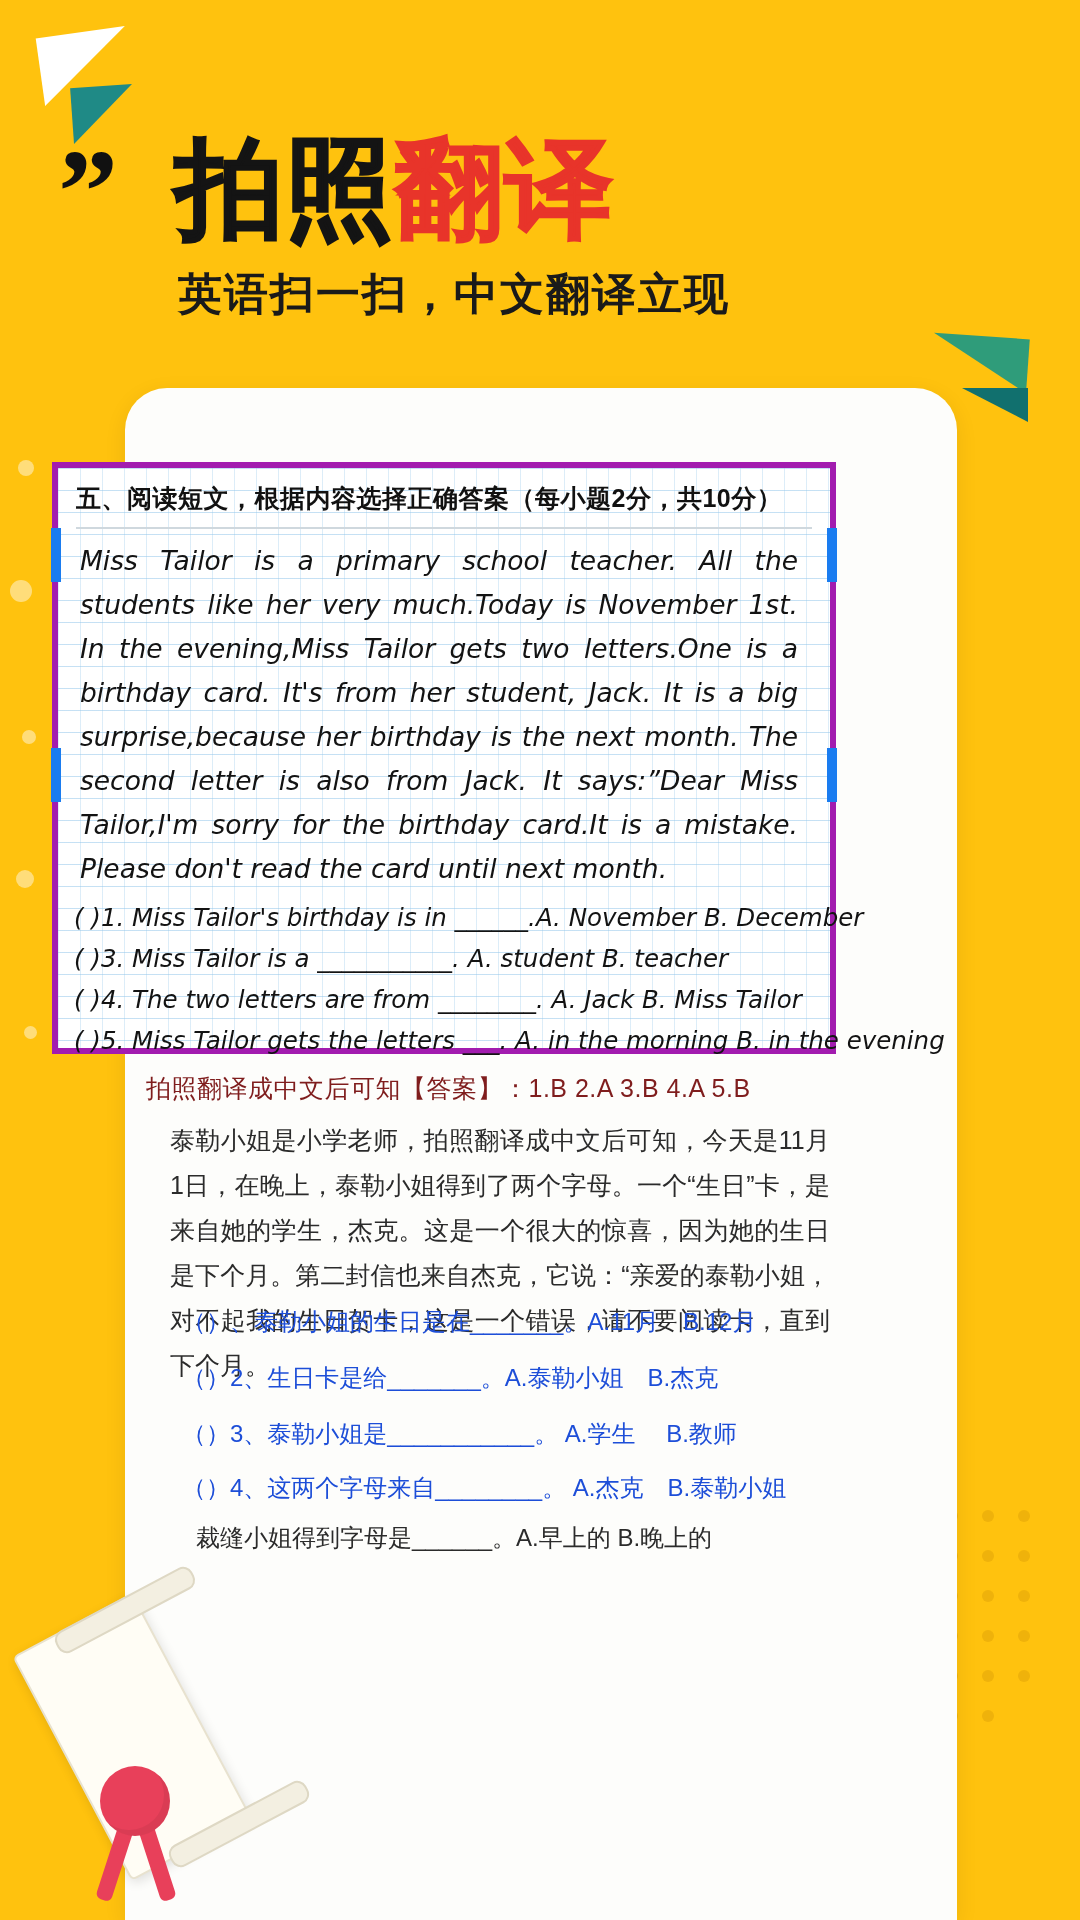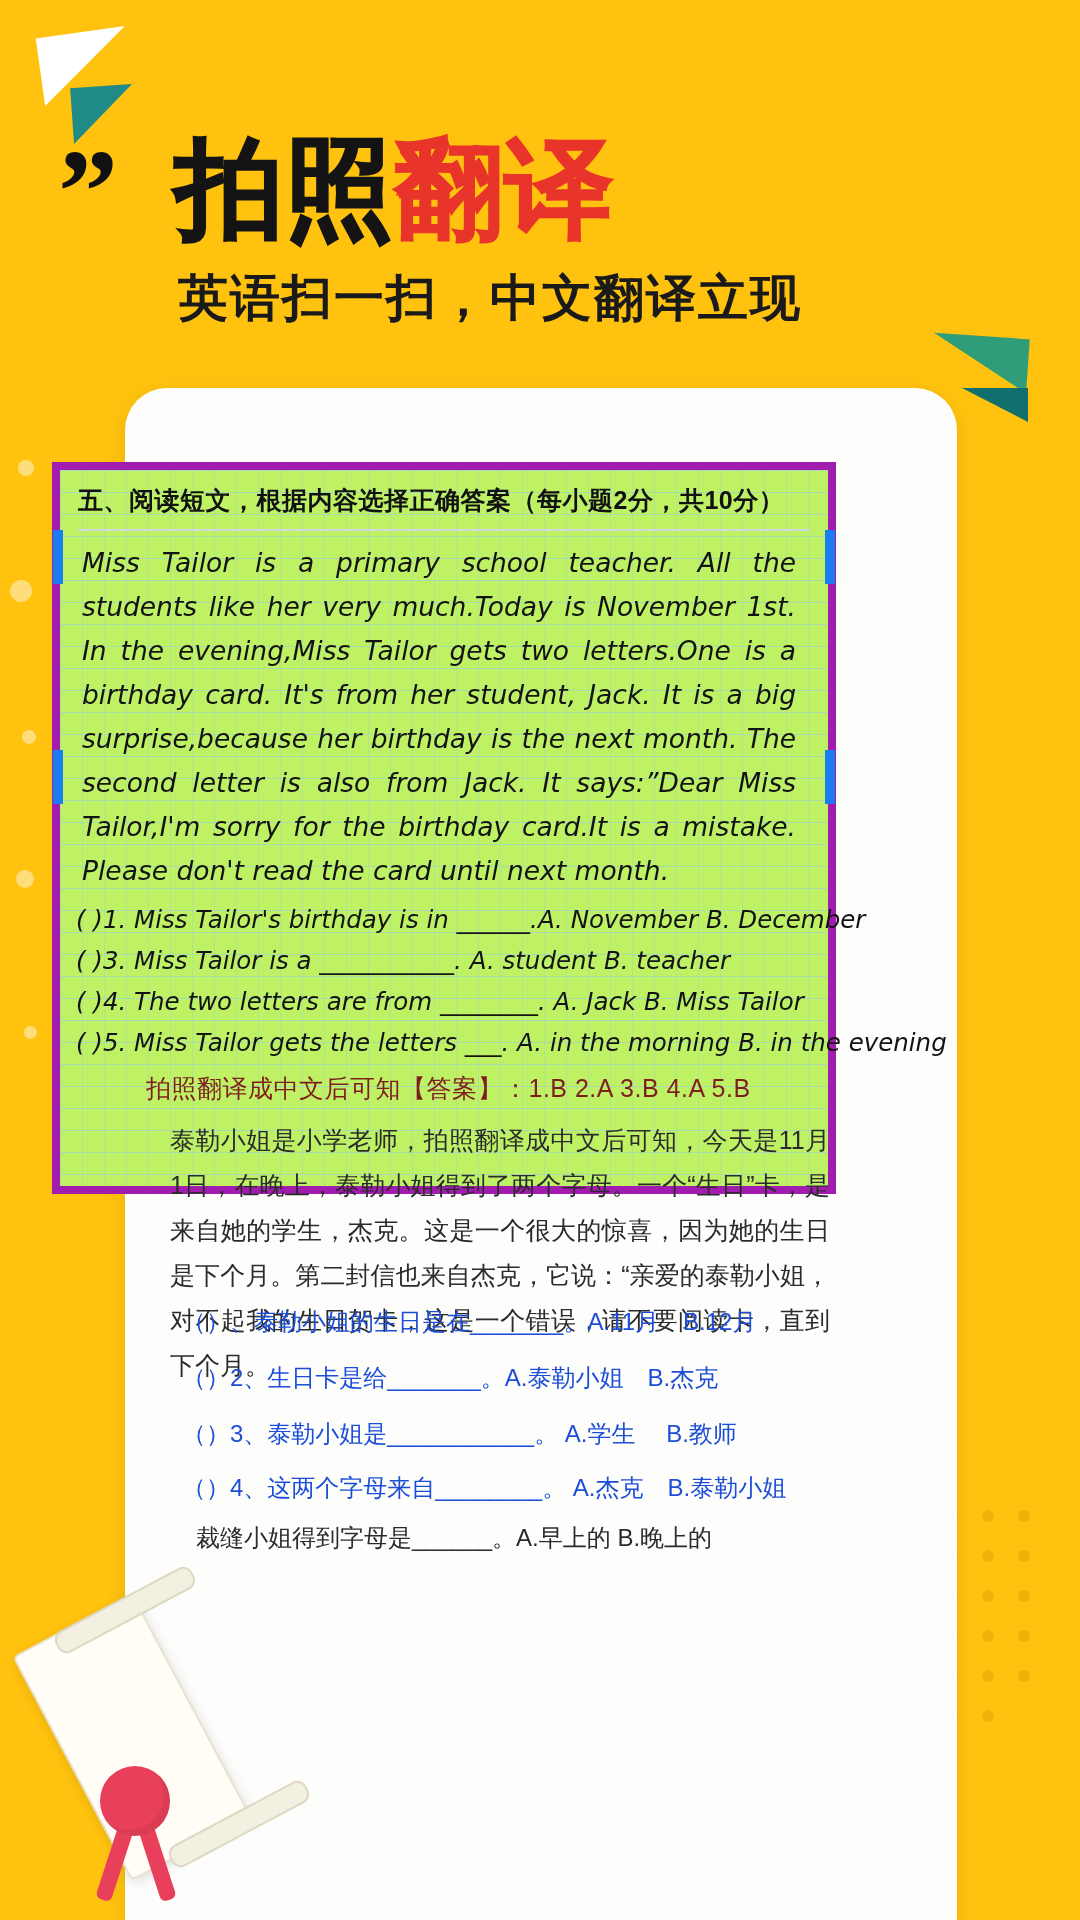--- a/index.html
+++ b/index.html
@@ -97,21 +97,21 @@
     letter-spacing: 2px;
     font-family: "DejaVu Sans", sans-serif;
     -webkit-text-stroke: 2px currentColor;
   }
   .title-black { color: #141414; }
   .title-red { color: #e8342a; }
   .subtitle {
     position: absolute;
     left: 178px;
     top: 265px;
-    font-size: 50px;
+    font-size: 44px;
     font-weight: 700;
     color: #1a1a1a;
     letter-spacing: 2px;
     font-family: "DejaVu Sans", sans-serif;
   }
 
   
   .card {
     position: absolute;
     left: 125px;
@@ -122,23 +122,23 @@
     border-radius: 42px 42px 0 0;
     box-shadow: 0 6px 22px rgba(0,0,0,0.08);
   }
 
   
   .paper {
     position: absolute;
     left: 52px;
     top: 462px;
     width: 784px;
-    height: 732px;
-    background: #bef264;
-    border: 8px solid #a21caf;
+    height: 592px;
+    background: #ffffff;
+    border: 6px solid #a21caf;
     box-sizing: border-box;
   }
   .paper-lines {
     position: absolute;
     inset: 0;
     background-image:
       repeating-linear-gradient(to bottom, rgba(150,200,235,0.55) 0px, rgba(150,200,235,0.55) 1px, transparent 1px, transparent 22px),
       repeating-linear-gradient(to right, rgba(150,200,235,0.33) 0px, rgba(150,200,235,0.33) 1px, transparent 1px, transparent 22px);
     pointer-events: none;
   }

